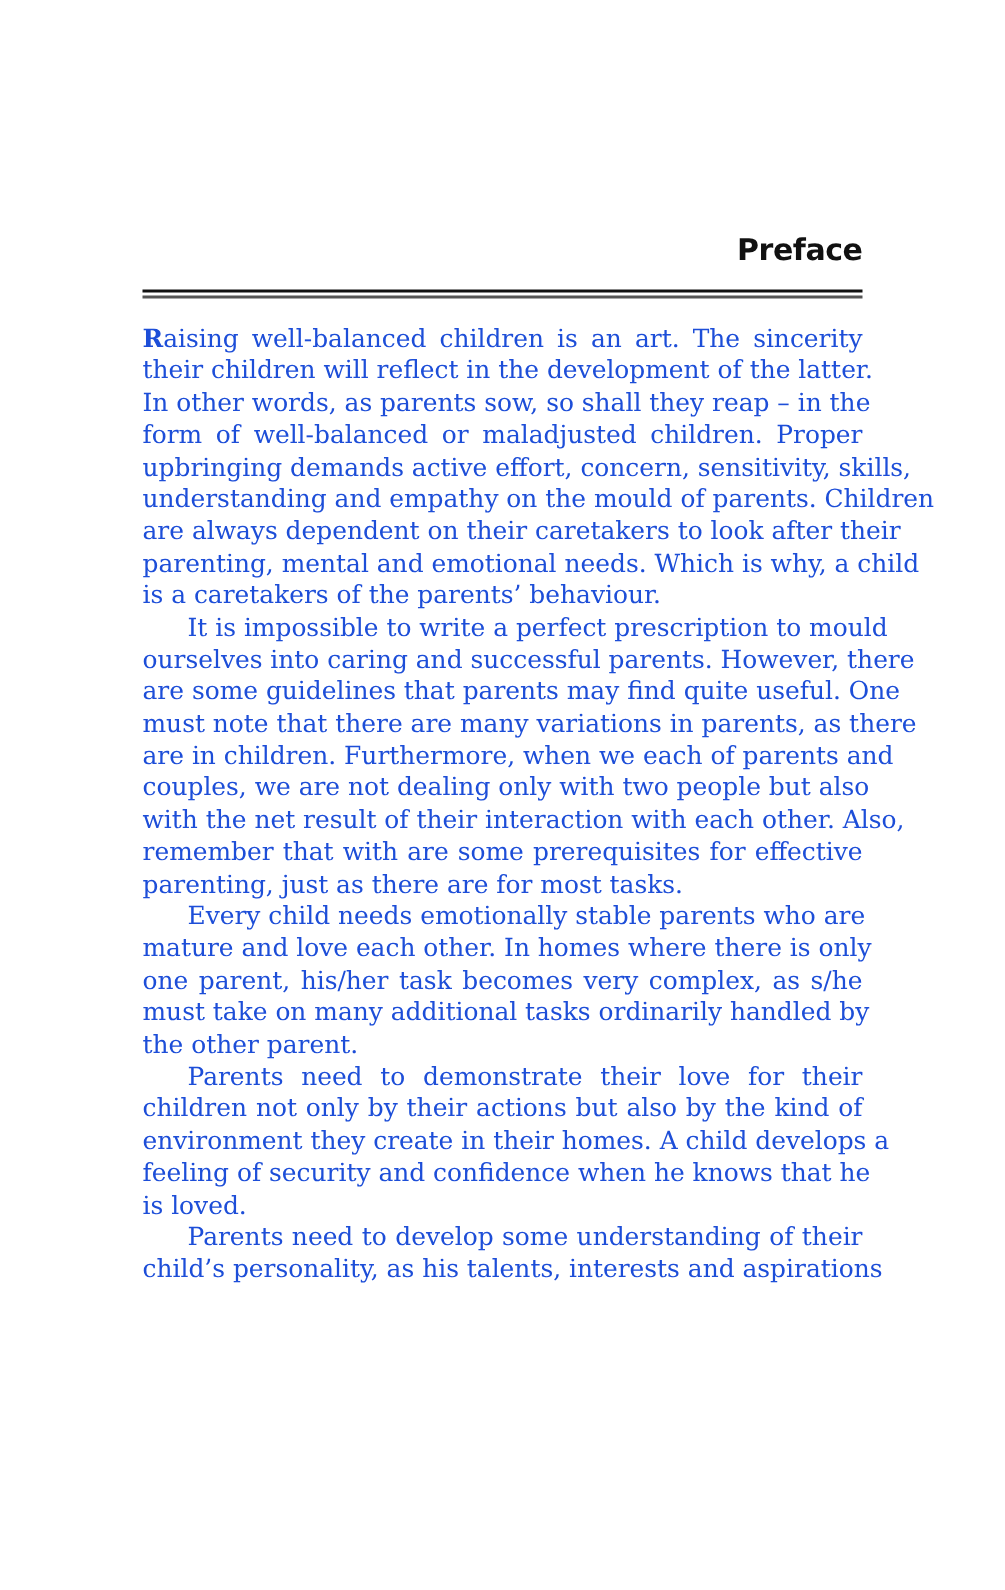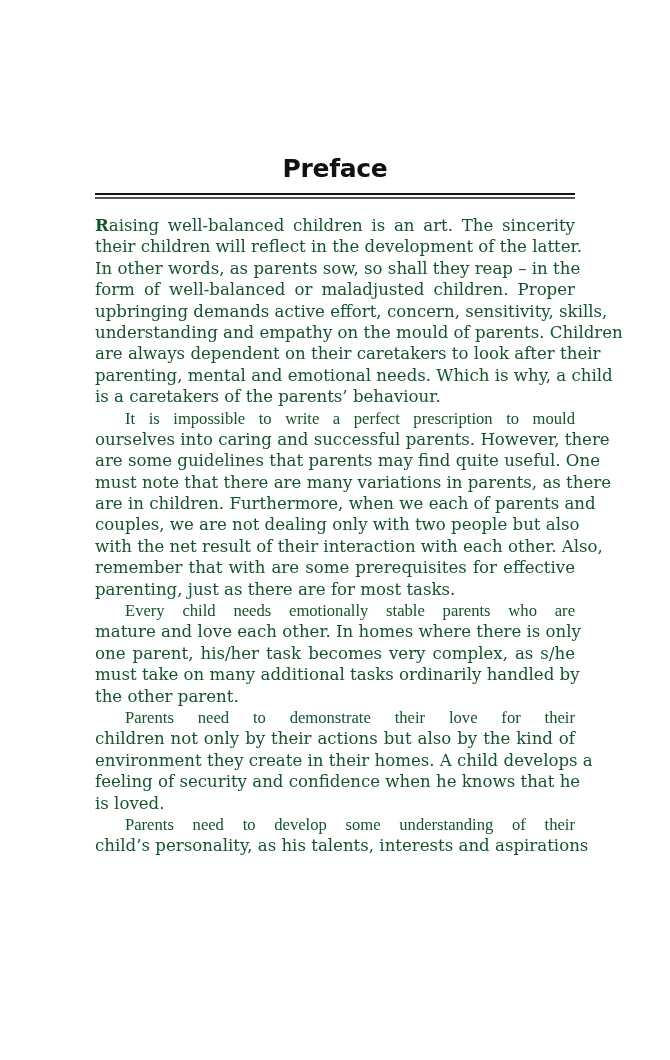--- a/index.html
+++ b/index.html
@@ -1,31 +1,31 @@
 <!DOCTYPE html>
 <html><head>
 <meta charset="utf-8">
 <style>
   html, body { margin: 0; padding: 0; background: #ffffff; }
   body { width: 670px; height: 1060px; position: relative; overflow: hidden; }
   .page { position: absolute; left: 95px; top: 0; width: 480px; }
   .title {
-    position: absolute; left: 0; top: 154px; width: 480px; text-align: center;
-    font-family: "DejaVu Sans", sans-serif; font-weight: bold; font-size: 25px;
+    position: absolute; left: 0; top: 154px; width: 480px; text-align: right;
+    font-family: "DejaVu Sans", sans-serif; font-weight: bold; font-size: 20px;
     color: #111; letter-spacing: -0.3px;
   }
   .rule-top { position: absolute; left: 0; top: 193px; width: 480px; height: 2px; background: #111; }
   .rule-bot { position: absolute; left: 0; top: 197px; width: 480px; height: 2px; background: #555; }
   .body {
     position: absolute; left: 0; top: 215px; width: 480px;
-    font-family: "DejaVu Serif", serif; font-size: 16.6px; line-height: 21.4px; color: #14532d;
+    font-family: "DejaVu Serif", serif; font-size: 16.6px; line-height: 21.4px; color: #1d4ed8;
   }
   .line { display: block; white-space: nowrap; text-align: justify; text-align-last: justify; height: 21.4px; overflow: visible; }
   .line.last { text-align-last: left; }
-  .line.indent { padding-left: 30px; font-family: Liberation Serif, serif; }
+  .line.indent { padding-left: 30px; }
   .dropcap { font-weight: bold; }
 </style>
 </head>
 <body>
 
 <div class="page">
   <div class="title">Preface</div>
   <div class="rule-top"></div>
   <div class="rule-bot"></div>
 

